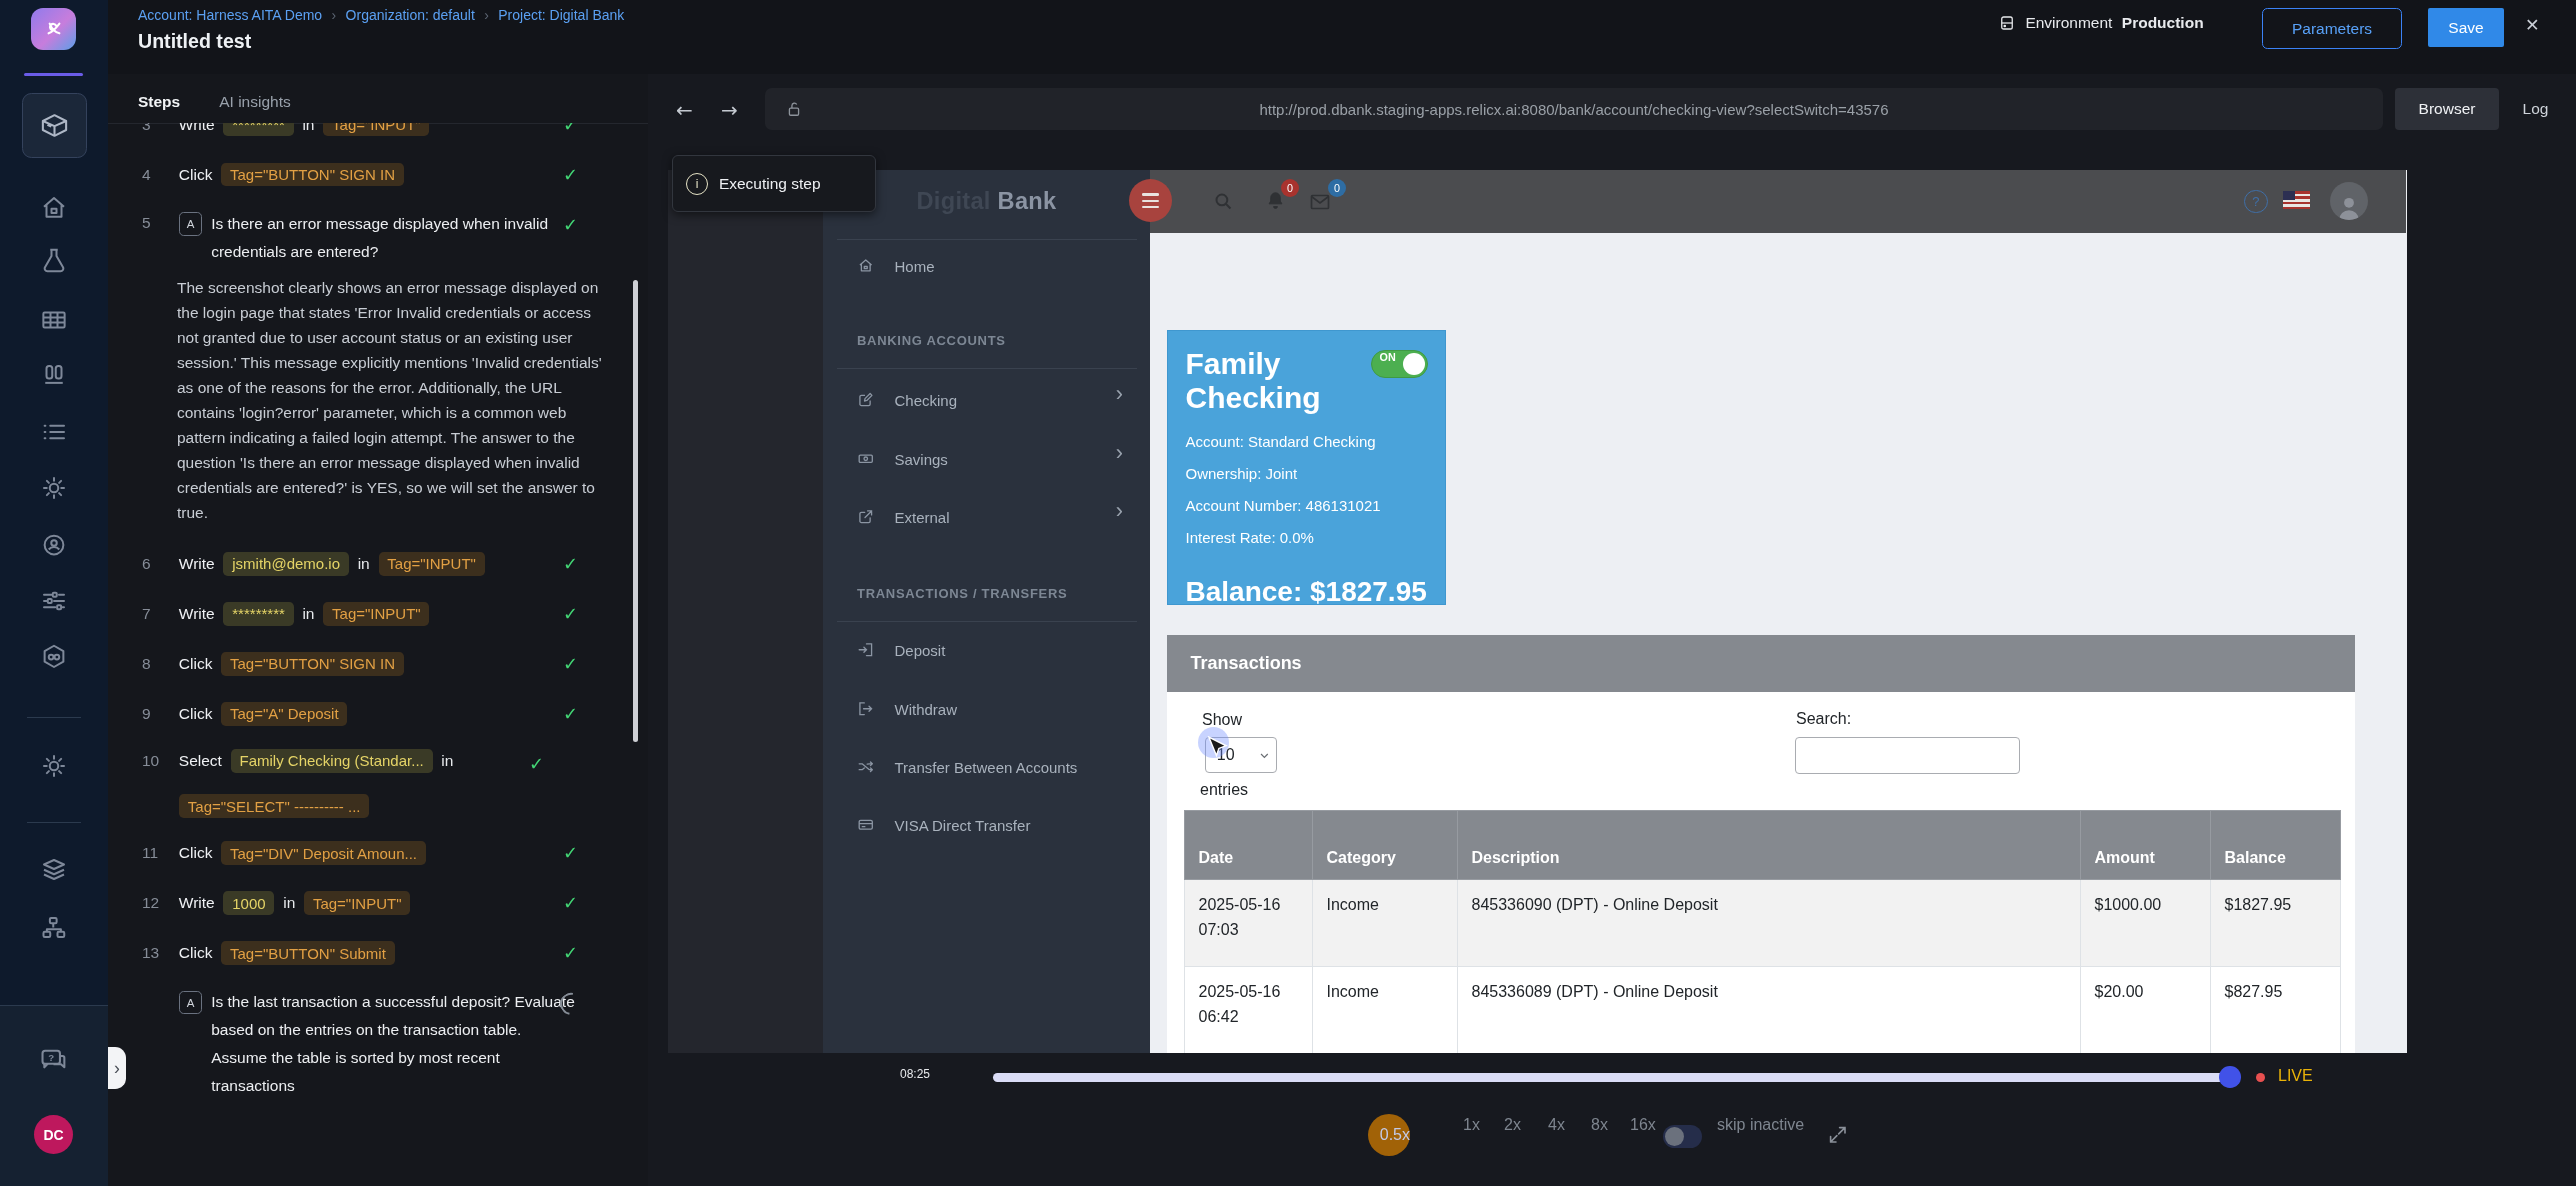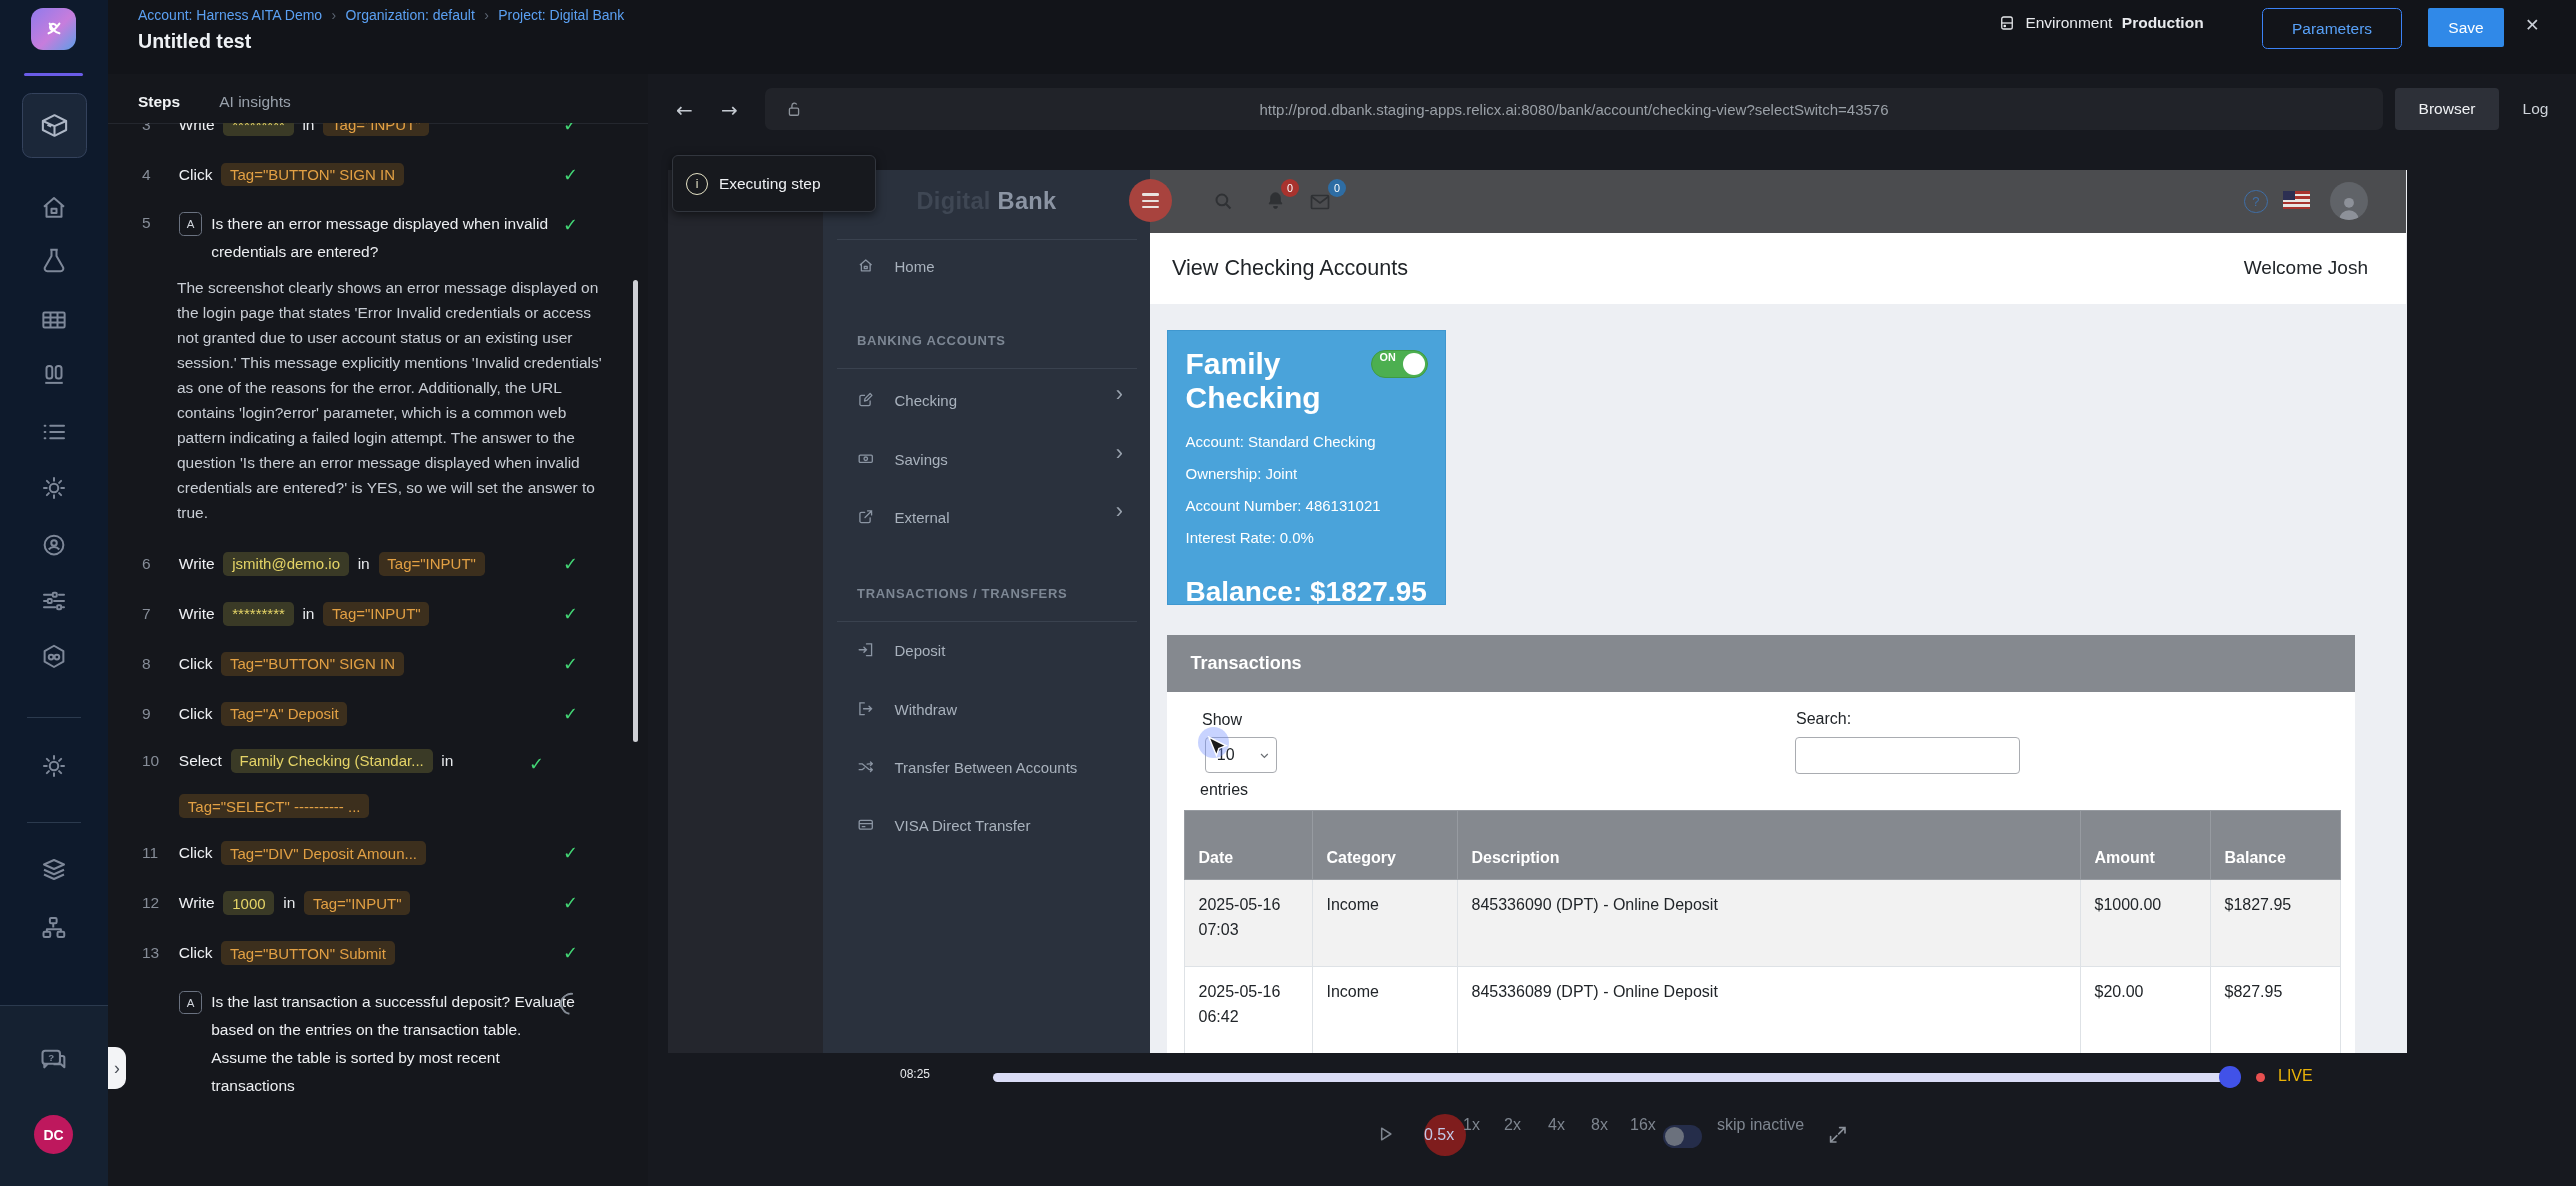--- a/index.html
+++ b/index.html
@@ -126,22 +126,22 @@
            display:flex;align-items:center;justify-content:center;font-style:normal;}
   .toast-txt{color:#eef0f3;font-size:15.5px;}
 
   
   .ptime{left:252px;top:993px;font-size:12px;color:#e8eaed;}
   .pbar{left:345px;top:999px;width:1233px;height:8.8px;border-radius:4.7px;background:#dadcf6;}
   .pknob{left:1571px;top:992px;width:21.6px;height:21.6px;border-radius:50%;background:#4152e8;}
   .pdot{left:1608px;top:999px;width:8.8px;height:8.8px;border-radius:50%;background:#e85050;}
   .plive{left:1630px;top:993px;font-size:16px;color:#eab308;}
   .pctrl{position:absolute;top:1042px;color:#7e858f;font-size:16px;}
-  .speed-on{left:776px;top:1040px;width:42px;height:42px;border-radius:50%;background:#7f1d1d;color:#c3cae8;
-            display:flex;align-items:center;justify-content:flex-start;font-size:16px;}
+  .speed-on{left:720px;top:1040px;width:42px;height:42px;border-radius:50%;background:#a16207;color:#c3cae8;
+            display:flex;align-items:center;justify-content:flex-end;font-size:16px;}
   .ptoggle{left:1015px;top:1051px;width:39px;height:23px;border-radius:11.5px;background:#252d4a;}
   .ptoggle i{position:absolute;left:2px;top:2px;width:19px;height:19px;border-radius:50%;background:#6b717d;}
 </style>
 </head>
 <body>
 
 <div class="app">
 
   <div class="abs rail">
     <div class="abs logo-hex">
@@ -508,24 +508,20 @@
       <div class="flag">
           <i></i>
         </div>
       <div class="abs avatar">
         <svg width="30" height="27" viewBox="0 0 24 22">
             <circle cx="12" cy="8" r="4" fill="#8d9199"></circle>
             <path d="M4 22a8 8 0 0 1 16 0z" fill="#8d9199"></path>
           </svg>
       </div>
 
-      <div class="abs title-band">
-        <span class="vtitle">View Checking Accounts</span>
-        <span class="welcome">Welcome Josh</span>
-      </div>
 
       <div class="abs acct-card">
         <h2>Family Checking</h2>
         <div class="toggle">
             <b>ON</b>
             <i></i>
           </div>
         <div class="acct-line" style="margin-top:17.5px">Account: Standard Checking</div>
         <div class="acct-line">Ownership: Joint</div>
         <div class="acct-line">Account Number: 486131021</div>

